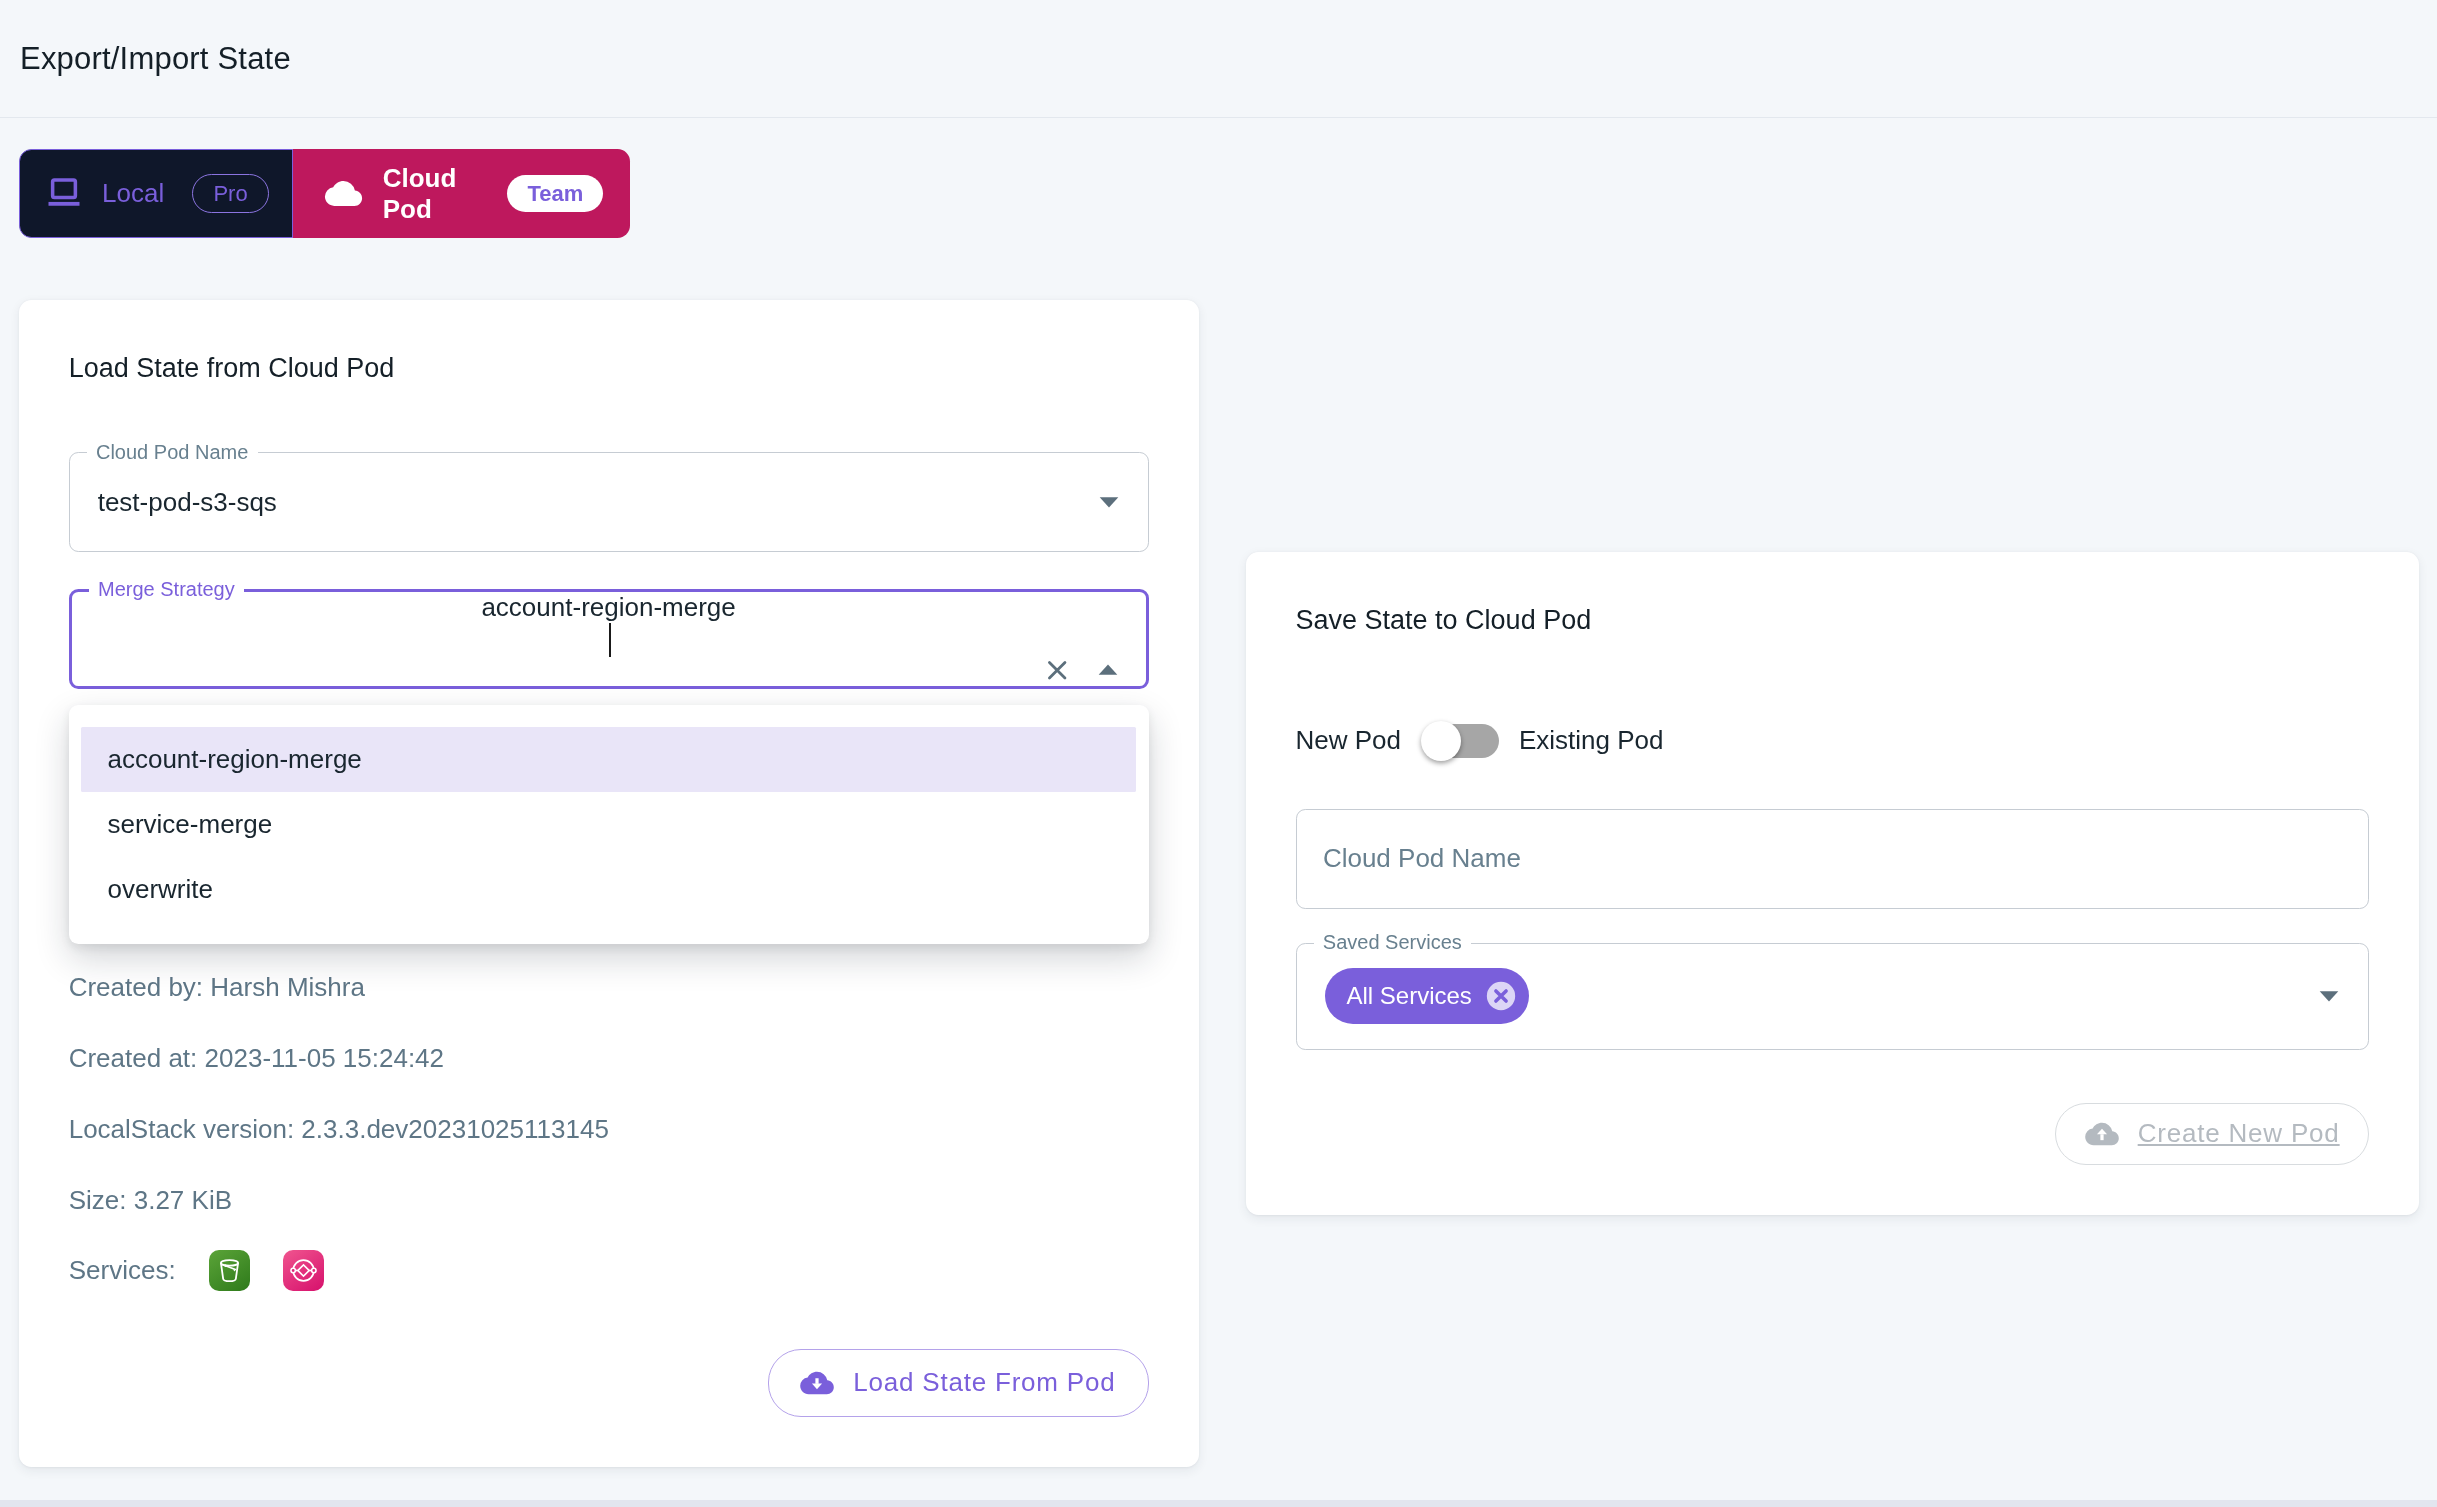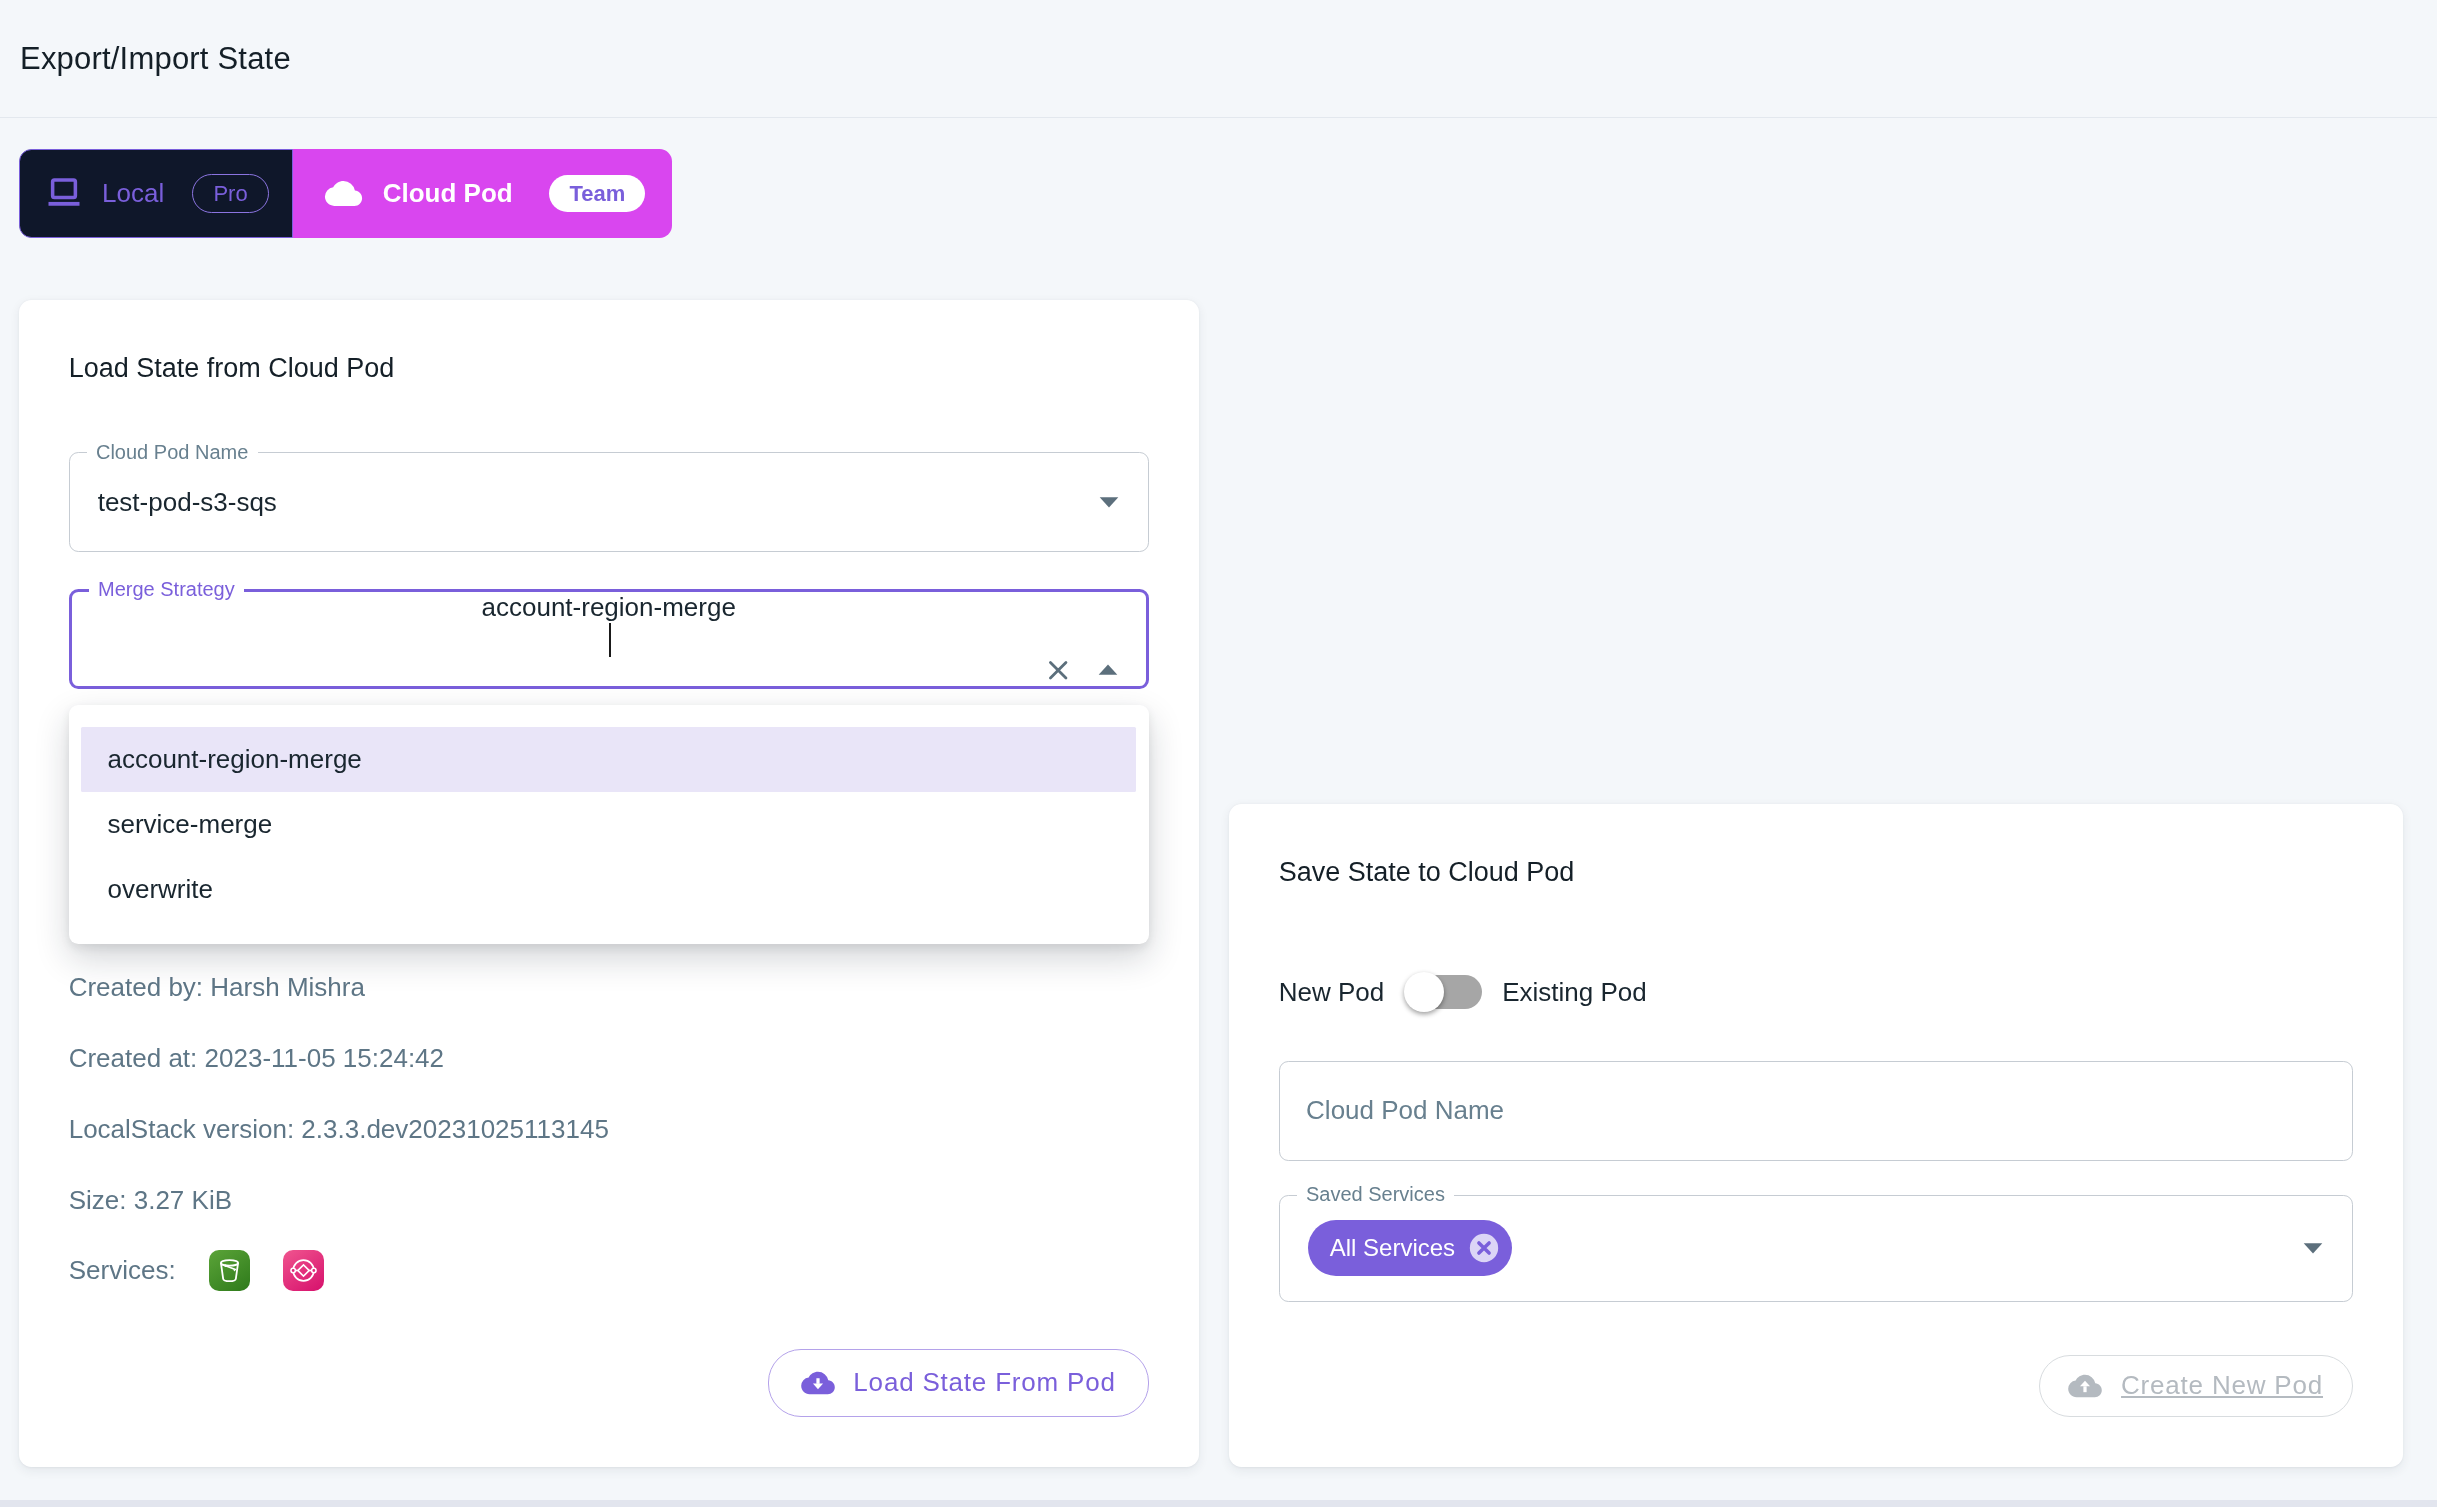--- a/index.html
+++ b/index.html
@@ -24,33 +24,33 @@
   .tabgroup { display:inline-flex; border-radius:12.4px; }
   .tab {
     height:89px; display:flex; align-items:center; gap:20px;
     font-size:26px; cursor:pointer;
   }
   .tab-local {
     width:274px; background:#0f172a; border:1.6px solid #7a5fdb;
     border-radius:12.4px 0 0 12.4px; color:#7a5fdb; padding:0 23px 0 26.4px;
   }
   .tab-cloud {
-    width:379px; background:#d946ef; border-radius:0 12.4px 12.4px 0;
+    width:337px; background:#be185d; border-radius:0 12.4px 12.4px 0;
     color:#ffffff; padding:0 26.4px 0 31px; font-weight:700;align-items:center;
   }
   .badge {
     border-radius:777px; font-size:22px; padding:7.8px 20px; line-height:1;
     margin-left:auto; white-space:nowrap;
   }
   .badge-pro { border:1.6px solid #8b74e0; color:#7a5fdb; font-weight:400; }
   .badge-team { background:#ffffff; color:#7a5fdb; font-weight:700; }
   .tab-icon { flex:0 0 auto; }
 
   
-  .cards { display:flex; align-items:flex-end; gap:30px; margin-top:62px; }
+  .cards { display:flex; align-items:center; gap:47px; margin-top:62px; }
   .card {
     background:#ffffff; border-radius:12.4px;
     box-shadow:0 3.1px 11px rgba(28,40,58,0.07), 0 0.8px 2.3px rgba(28,40,58,0.05);
     padding:50px; display:flex; flex-direction:column;
   }
   .card h2 { font-size:27px; font-weight:500; color:#141f27; line-height:37px; }
   .card-load { width:1180px; min-height:1165px; }
   .card-save { width:1174px; min-height:658px; }
 
   

